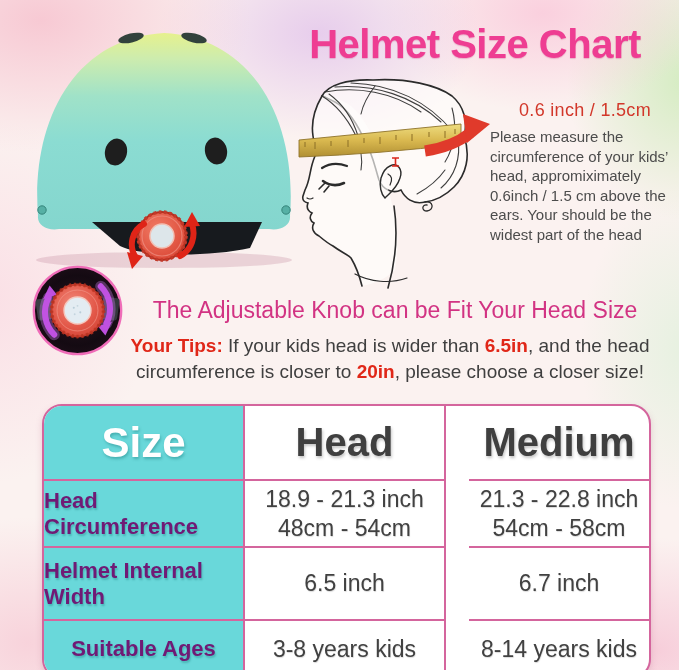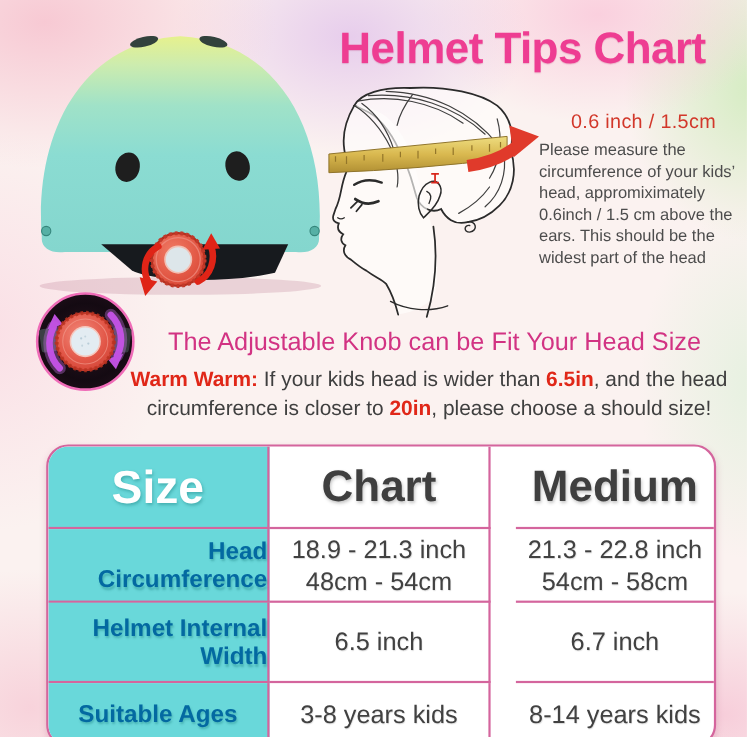--- a/index.html
+++ b/index.html
@@ -47,21 +47,21 @@
     border:2px solid #d4659d;border-radius:20px;overflow:hidden;background:#fff;
     box-shadow:0 3px 6px rgba(180,90,130,.25);
   }
   .cell{display:flex;flex-direction:column;align-items:center;justify-content:center;
         border-right:2px solid #d4659d;border-bottom:2px solid #d4659d;}
   .cell.last-col{border-right:none;margin-left:23px;}
   .cell.last-row{border-bottom:none;}
   .cell.teal{background:#69d8da;}
   .hdr{font-weight:700;font-size:40px;color:#3f3f3f;text-shadow:1px 2px 3px rgba(60,60,60,.3);}
   .hdr-size{font-size:42px;color:#ffffff;text-shadow:1px 2px 3px rgba(0,100,100,.35);}
-  .lbl{font-weight:700;font-size:22px;line-height:26px;color:#0369a1;text-align:right;
+  .lbl{font-weight:700;font-size:22px;line-height:26px;color:#701a75;text-align:left;
        text-shadow:1px 2px 2px rgba(0,100,100,.3);}
   .val{font-size:23px;line-height:29px;color:#414141;text-align:center;text-shadow:.5px 1px 1px rgba(0,0,0,.15);}
 </style>
 </head>
 <body>
 
 <div id="canvas">
 
   <svg class="abs" style="left:28px;top:24px" width="272" height="246" viewBox="0 0 272 246">
     <defs>
@@ -94,21 +94,21 @@
       <circle cx="134" cy="212" r="12" fill="#dde6ea" stroke="#f2c0b4" stroke-width="1.5"></circle>
     </g>
     <g fill="none" stroke="#df2417" stroke-width="6" stroke-linecap="round">
       <path d="M 116 200 C 104 206, 100 222, 108 234"></path>
       <path d="M 152 232 C 164 226, 168 212, 164 200"></path>
       <polygon points="99,228 115,232 104,245" fill="#df2417" stroke="none"></polygon>
       <polygon points="156,203 172,202 164,188" fill="#df2417" stroke="none"></polygon>
     </g>
   </svg>
 
-  <div class="abs" id="title">Helmet Tips Chart</div>
+  <div class="abs" id="title">Helmet Size Chart</div>
 
   <svg class="abs" style="left:295px;top:78px" width="196" height="212" viewBox="0 0 196 212">
     <defs>
       <linearGradient id="tapeG" x1="0" y1="0" x2="0" y2="1">
         <stop offset="0" stop-color="#eedd80"></stop>
           <stop offset=".5" stop-color="#d9b84f"></stop>
           <stop offset="1" stop-color="#b08f33"></stop>
       </linearGradient>
     </defs>
 
@@ -163,21 +163,21 @@
       <polygon points="168,36 195,46 172,65" fill="#e03a2b"></polygon>
     </g>
   </svg>
 
   <div class="abs" id="callout-heading">0.6 inch / 1.5cm</div>
   <div class="abs" id="callout-body">
     <div class="cl">Please measure the</div>
     <div class="cl">circumference of your kids’</div>
     <div class="cl">head, appromiximately</div>
     <div class="cl">0.6inch / 1.5 cm above the</div>
-    <div class="cl">ears. This should be the</div>
+    <div class="cl">ears. Your should be the</div>
     <div class="cl">widest part of the head</div>
   </div>
 
   <svg class="abs" style="left:31px;top:264px" width="93" height="93" viewBox="0 0 100 100">
     <defs>
       <radialGradient id="bk" cx=".5" cy=".5" r=".5">
         <stop offset="0" stop-color="#2a1520"></stop>
           <stop offset=".8" stop-color="#140a12"></stop>
           <stop offset="1" stop-color="#1a0d16"></stop>
       </radialGradient>
@@ -207,34 +207,34 @@
     <circle cx="46" cy="47" r="1.1" fill="#b9cdd8"></circle>
       <circle cx="53" cy="52" r="1.1" fill="#b9cdd8"></circle>
     <circle cx="50" cy="45" r="1" fill="#c4d5de"></circle>
       <circle cx="47" cy="54" r="1" fill="#c4d5de"></circle>
   </svg>
 
   <div class="abs" id="knob-headline">The Adjustable Knob can be Fit Your Head Size</div>
 
   <div class="abs" id="warm-tips">
     <div class="tl">
-      <span class="red-b">Warm Warm:</span><span> If your kids head is wider than </span><span class="red-b">6.5in</span><span>, and the head</span>
+      <span class="red-b">Your Tips:</span><span> If your kids head is wider than </span><span class="red-b">6.5in</span><span>, and the head</span>
     </div>
     <div class="tl">
-      <span>circumference is closer to </span><span class="red-b">20in</span><span>, please choose a should size!</span>
+      <span>circumference is closer to </span><span class="red-b">20in</span><span>, please choose a closer size!</span>
     </div>
   </div>
 
   <div class="abs" id="size-table">
 
     <div class="cell teal">
       <span class="hdr hdr-size">Size</span>
     </div>
     <div class="cell">
-      <span class="hdr">Chart</span>
+      <span class="hdr">Head</span>
     </div>
     <div class="cell last-col">
       <span class="hdr">Medium</span>
     </div>
 
     <div class="cell teal">
       <span class="lbl">Head Circumference</span>
     </div>
     <div class="cell">
       <span class="val">18.9 - 21.3 inch</span>

